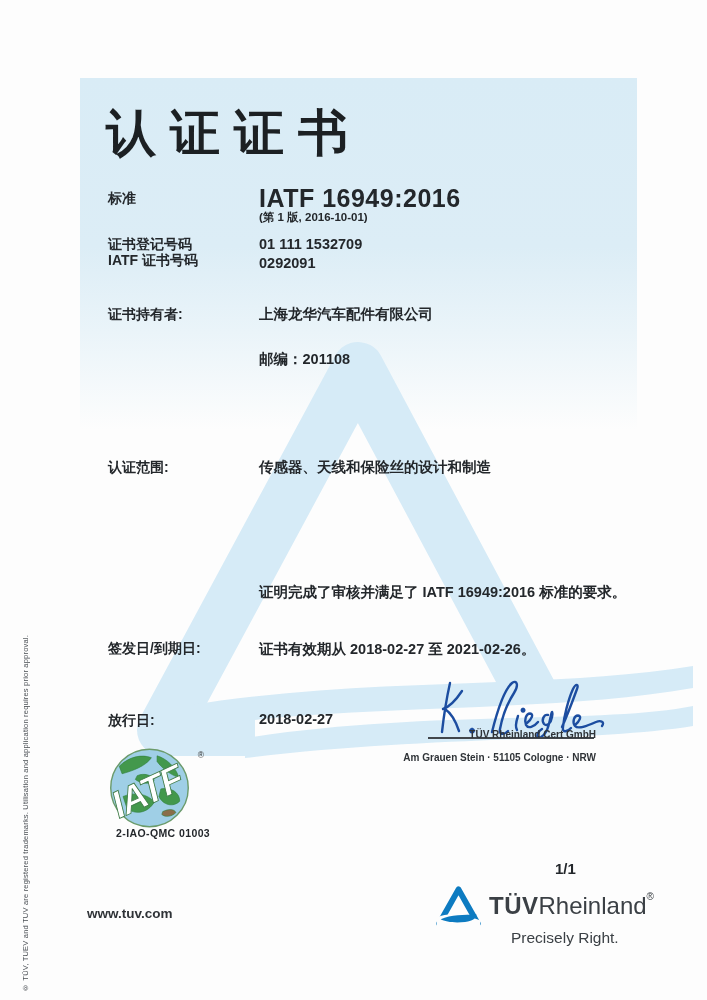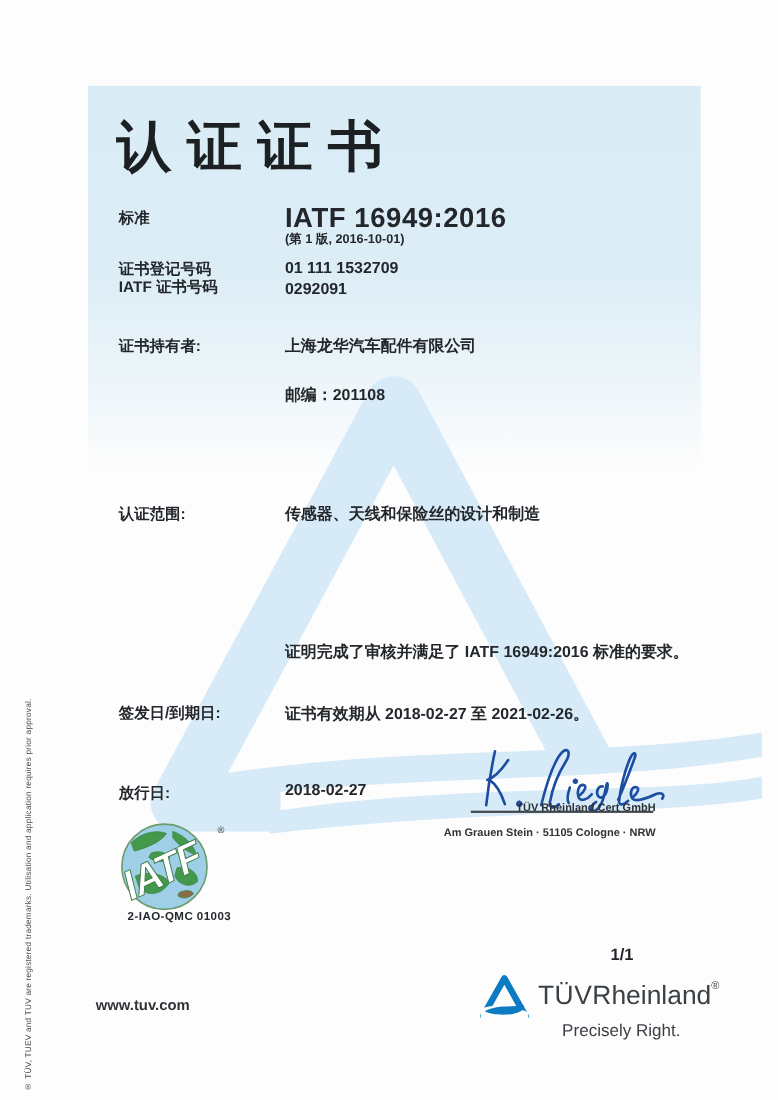--- a/index.html
+++ b/index.html
@@ -20,21 +20,21 @@
   .label{font-size:14px;font-weight:700;color:#23272b;z-index:2;}
   .value{font-size:14.5px;font-weight:600;color:#23272b;z-index:2;}
   #standard-value{left:259px;top:184px;font-size:25px;font-weight:800;letter-spacing:0.5px;}
   #standard-edition{left:259px;top:210px;font-size:11.5px;font-weight:700;}
   #sig-line{left:428px;top:737px;width:166px;height:2px;background:#41464b;z-index:3;}
   .sig-text{font-size:10px;font-weight:600;color:#2f3337;text-align:right;z-index:3;}
   #cert-code{left:116px;top:827px;font-size:10.5px;font-weight:700;letter-spacing:0.4px;z-index:2;}
   #page-indicator{left:555px;top:819px;font-size:15px;font-weight:600;z-index:2;margin-top:41px;}
   #website{left:87px;top:906px;font-size:13.5px;font-weight:600;color:#2f3337;z-index:2;}
   #brand-text{left:489px;top:891px;z-index:2;color:#3b4045;font-size:24px;white-space:nowrap;}
-  #brand-text .tuv{font-weight:400;letter-spacing:0.5px;margin-top:48px;}
+  #brand-text .tuv{font-weight:700;letter-spacing:0.5px;margin-top:48px;}
   #brand-text .rhe{font-weight:400;}
   #brand-text .reg{font-size:10px;vertical-align:14px;font-weight:400;}
   #tagline{left:490px;top:929px;font-size:15.5px;font-weight:400;color:#3b4045;z-index:2;margin-left:21px;}
   #side-note{
     left:19px;top:520px;width:14px;height:472px;z-index:2;
     writing-mode:vertical-rl;transform:rotate(180deg);
     font-size:7.5px;line-height:13px;color:#4a4f54;letter-spacing:0.2px;white-space:nowrap;
   }
 </style>
 </head>

